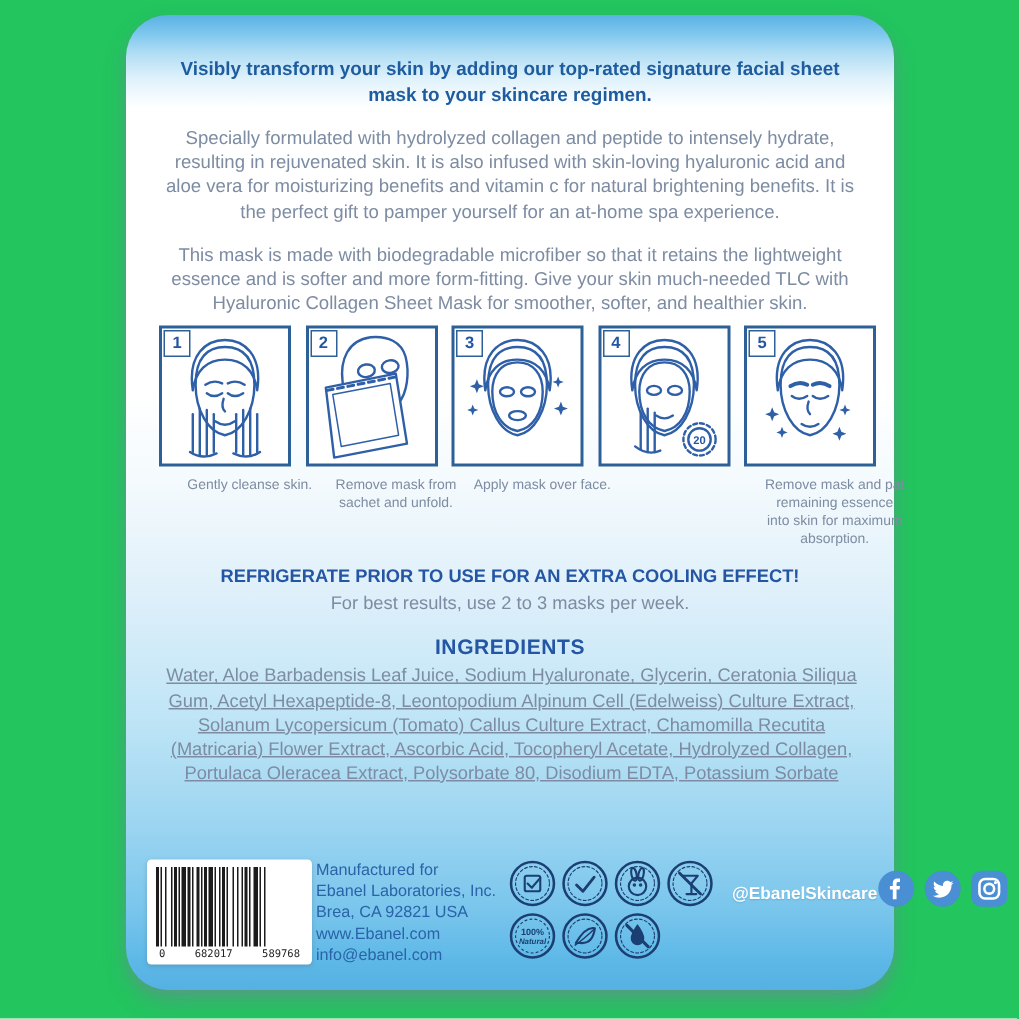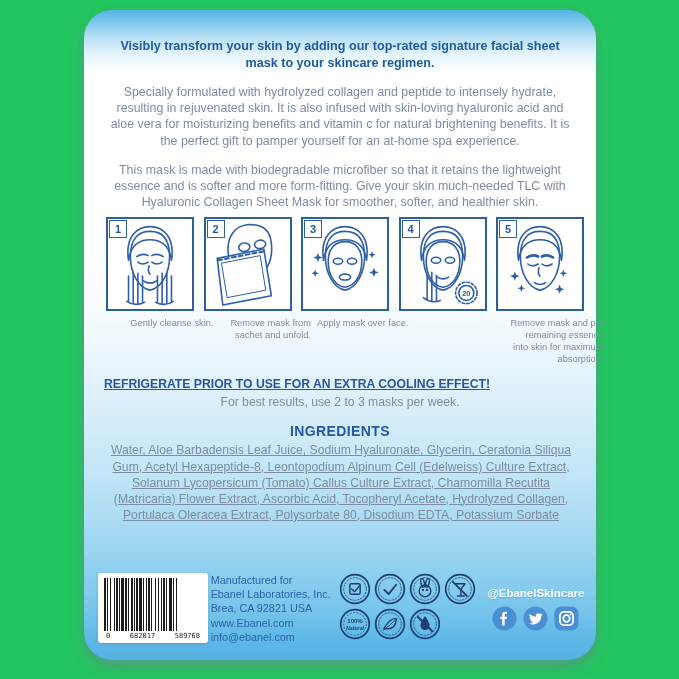--- a/index.html
+++ b/index.html
@@ -18,40 +18,40 @@
   .sec-title{margin:14px auto 0;text-align:center;font-weight:bold;font-size:14px;
              letter-spacing:.4px;color:#2456a4;}
   .steps{width:482px;margin:7px auto 0;display:flex;justify-content:space-between;}
   .step{width:92px;display:flex;flex-direction:column;align-items:center;}
   .step-box{position:relative;width:88px;height:94px;background:#ffffff;
             border:2px solid #2e6098;box-sizing:border-box;}
   .step-num{position:absolute;top:1px;left:1px;width:16px;height:16px;background:#ffffff;
             border:1.6px solid #2e6098;display:flex;align-items:center;justify-content:center;
             font-weight:bold;font-size:11px;color:#2456a4;}
   .step-box svg{position:absolute;inset:0;width:100%;height:100%;}
-  .step-caption{margin-top:6px;text-align:right;font-size:9.3px;line-height:1.3;color:#7d8ca2;width:94px;margin-left:33px;}
-  .refrig{margin:12px auto 0;font-weight:bold;font-size:12.2px;color:#2456a4;text-decoration:underline;}
+  .step-caption{margin-top:6px;text-align:center;font-size:9.3px;line-height:1.3;color:#7d8ca2;width:94px;margin-left:33px;}
+  .refrig{margin:12px auto 0;text-align:center;font-weight:bold;font-size:12.2px;color:#2456a4;}
   .best{margin:4px auto 0;text-align:center;font-size:12.2px;color:#7d8ca2;}
   .ingredients-text{width:474px;margin:3px auto 0;text-align:center;font-size:12.2px;
                     line-height:1.32;color:#7d8ca2;text-decoration:underline;}
   .footer{position:absolute;left:14px;right:12px;bottom:16px;display:flex;
           align-items:flex-start;justify-content:space-between;}
   .barcode{width:110px;height:70px;background:#ffffff;border-radius:3px;
            box-shadow:0 1px 3px rgba(80,100,120,.35);padding:5px 6px 3px;box-sizing:border-box;
            display:flex;flex-direction:column;}
   .barcode-bars{flex:1;display:flex;align-items:stretch;}
   .barcode-bars i{display:block;height:100%;}
   .barcode-bars i.bar{background:#1c1c1c;}
   .barcode-digits{display:flex;justify-content:space-between;padding:1px 2px 0;
                   font-family:"DejaVu Sans Mono",monospace;font-size:7px;color:#222;}
   .mfr{width:126px;font-size:10.8px;line-height:1.32;color:#2b63a8;text-align:left;}
   .badges{width:146px;display:flex;flex-direction:column;gap:3px;}
   .badge-row{display:flex;gap:3px;}
   .badge{width:32px;height:32px;}
-  .social{width:96px;display:flex;flex-direction:column;align-items:center;}
+  .social{width:96px;display:flex;align-items:center;}
   .social-handle{font-size:11.5px;font-weight:bold;color:#ffffff;margin-top:14px;
                  text-shadow:0 1px 1px rgba(60,110,160,.3);}
   .social-icons{display:flex;gap:6px;margin-top:7px;}
   .social-icons svg{width:25px;height:25px;}
   svg.lineart *{vector-effect:non-scaling-stroke;}
 </style>
 </head>
 <body>
 
 <div class="stage">

